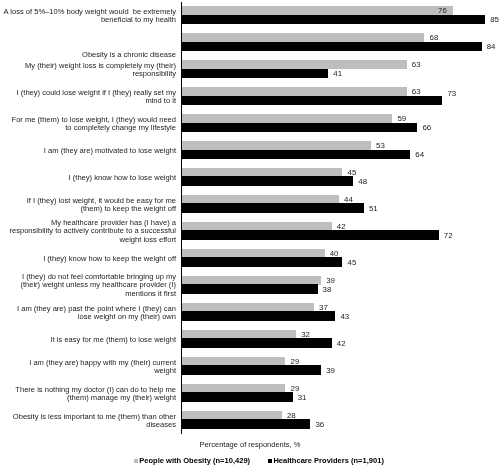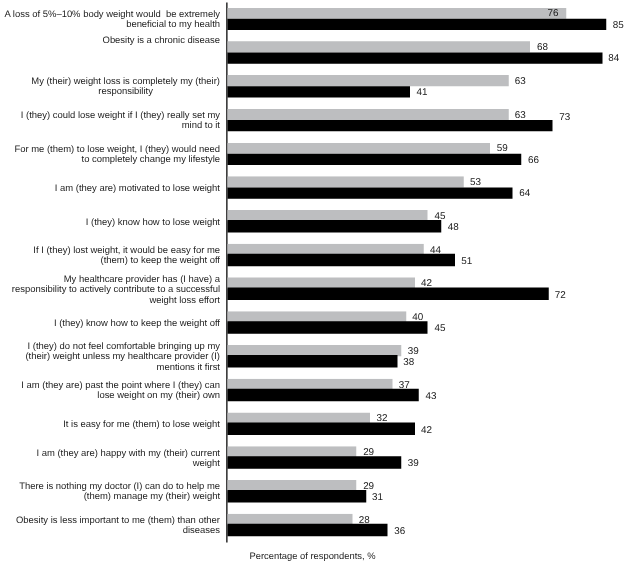--- a/index.html
+++ b/index.html
@@ -36,29 +36,29 @@
   <div class="chart-row" style="top: 0px;">
     <div class="cat-label" style="right: 324px; top: 15.8px; transform: translateY(-50%);">A loss of 5%–10% body weight would  be extremely
 beneficial to my health</div>
     <div class="bar bar-gray" style="top: 6.2px; height: 8.8px; width: 271.016px; background: rgb(189, 190, 192);"></div>
     <div class="vlabel" style="left: 438px; top: 11.15px; transform: translateY(-50%);">76</div>
     <div class="bar bar-black" style="top: 14.55px; height: 9.25px; width: 303.11px; background: rgb(0, 0, 0);"></div>
     <div class="vlabel" style="left: 490.21px; top: 19.95px; transform: translateY(-50%);">85</div>
   </div>
 
   <div class="chart-row" style="top: 0px;">
-    <div class="cat-label" style="right: 324px; top: 33px; transform: translateY(-50%);">Obesity is a chronic disease</div>
+    <div class="cat-label" style="right: 324px; top: 55px; transform: translateY(-50%);">Obesity is a chronic disease</div>
     <div class="bar bar-gray" style="top: 33.19px; height: 8.8px; width: 242.488px; background: rgb(189, 190, 192);"></div>
     <div class="vlabel" style="left: 429.588px; top: 38.14px; transform: translateY(-50%);">68</div>
     <div class="bar bar-black" style="top: 41.54px; height: 9.25px; width: 299.544px; background: rgb(0, 0, 0);"></div>
     <div class="vlabel" style="left: 486.644px; top: 46.94px; transform: translateY(-50%);">84</div>
   </div>
 
   <div class="chart-row" style="top: 0px;">
-    <div class="cat-label" style="right: 324px; top: 69.78px; transform: translateY(-50%); text-align: center;">My (their) weight loss is completely my (their)
+    <div class="cat-label" style="right: 324px; top: 69.78px; transform: translateY(-50%);">My (their) weight loss is completely my (their)
 responsibility</div>
     <div class="bar bar-gray" style="top: 60.18px; height: 8.8px; width: 224.658px; background: rgb(189, 190, 192);"></div>
     <div class="vlabel" style="left: 411.758px; top: 65.13px; transform: translateY(-50%);">63</div>
     <div class="bar bar-black" style="top: 68.53px; height: 9.25px; width: 146.206px; background: rgb(0, 0, 0);"></div>
     <div class="vlabel" style="left: 333.306px; top: 73.93px; transform: translateY(-50%);">41</div>
   </div>
 
   <div class="chart-row" style="top: 0px;">
     <div class="cat-label" style="right: 324px; top: 96.77px; transform: translateY(-50%);">I (they) could lose weight if I (they) really set my
 mind to it</div>
@@ -170,14 +170,25 @@
 diseases</div>
     <div class="bar bar-gray" style="top: 411.05px; height: 8.8px; width: 99.848px; background: rgb(189, 190, 192);"></div>
     <div class="vlabel" style="left: 286.948px; top: 416px; transform: translateY(-50%);">28</div>
     <div class="bar bar-black" style="top: 419.4px; height: 9.25px; width: 128.376px; background: rgb(0, 0, 0);"></div>
     <div class="vlabel" style="left: 315.476px; top: 424.8px; transform: translateY(-50%);">36</div>
   </div>
 </div>
 
   <div id="x-axis-title">Percentage of respondents, %</div>
 
+  <div id="chart-legend">
+  <div class="legend-item" style="left: 0px;">
+    <span class="legend-marker" style="left: 134.1px; background: rgb(189, 190, 192);"></span>
+    <span class="legend-item-label" style="left: 139.2px;">People with Obesity (n=10,429)</span>
+  </div>
+
+  <div class="legend-item" style="left: 0px;">
+    <span class="legend-marker" style="left: 268px; background: rgb(0, 0, 0);"></span>
+    <span class="legend-item-label" style="left: 273.4px;">Healthcare Providers (n=1,901)</span>
+  </div>
+</div>
 
 </div>
 
 </body></html>

